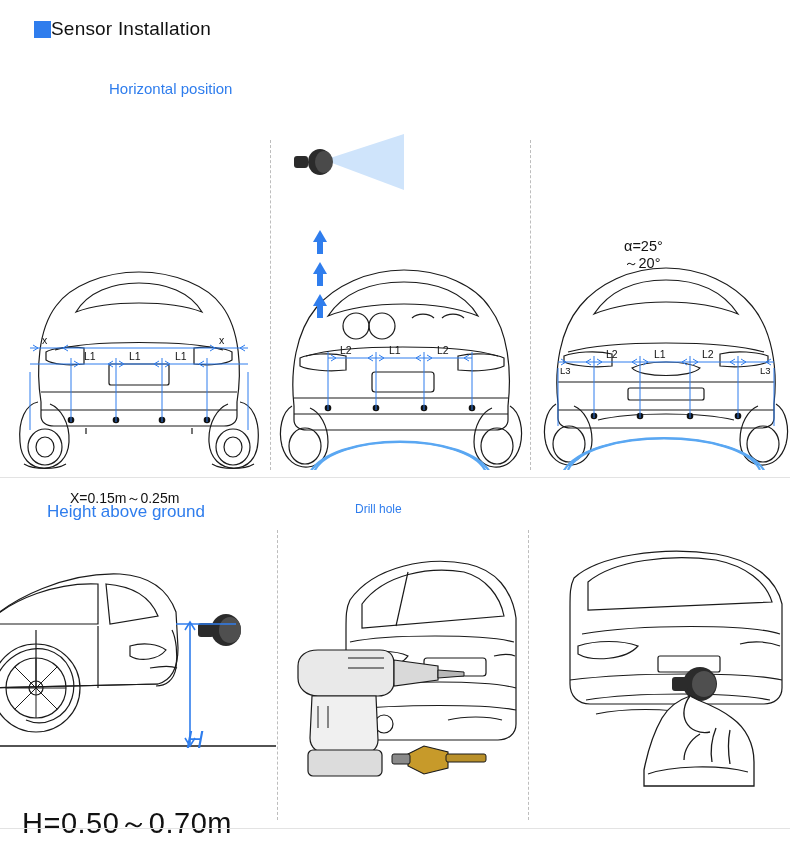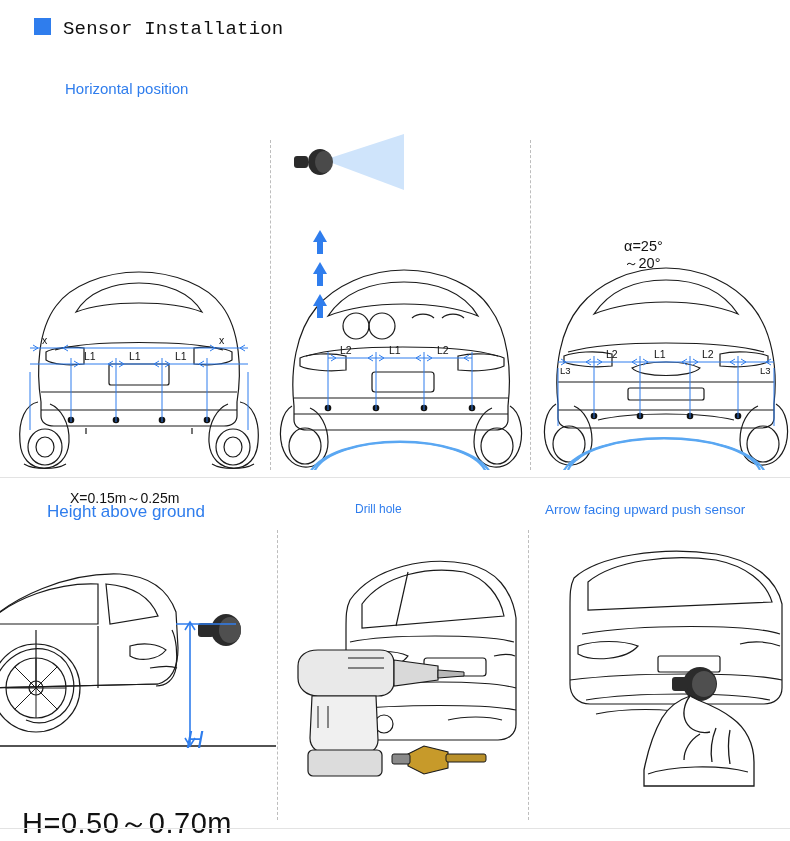--- a/index.html
+++ b/index.html
@@ -7,25 +7,25 @@
     width:790px;height:841px;
     background:#ffffff;
     font-family:"Liberation Sans", sans-serif;
     color:#222;
     position:relative;
     overflow:hidden;
   }
   .page{position:relative;width:790px;height:841px;}
 
   
-  .header{position:absolute;left:34px;top:18px;display:flex;align-items:flex-start;gap:12px;font-family:Liberation Mono, monospace;}
+  .header{position:absolute;left:34px;top:18px;display:flex;align-items:center;}
   .header .sq{width:17px;height:17px;background:#2f7ded;display:inline-block;}
   .header .title{font-size:19px;color:#111;letter-spacing:.2px;}
 
-  .sub-blue{color:#2f7ded;font-size:15px;}
+  .sub-blue{color:#2f7ded;font-size:15px;margin-left:44px;}
 
   
   .sec-top{position:absolute;left:0;top:60px;width:790px;height:420px;}
   .lbl-horizontal{position:absolute;left:65px;top:20px;}
 
   .col{position:absolute;top:60px;height:350px;}
   .col1{left:8px;width:262px;}
   .col2{left:272px;width:258px;}
   .col3{left:532px;width:258px;}
 
@@ -271,21 +271,20 @@
       </svg>
     </div>
   </div>
 
   <div class="hdiv hdiv-top"></div>
 
   <div class="sec-bot">
 
     <div class="lbl-height">Height above ground</div>
     <div class="lbl-drill">Drill hole</div>
-    <div class="lbl-arrow">Arrow facing upward  push sensor</div>
 
     <div class="bdiv bdiv1"></div>
     <div class="bdiv bdiv2"></div>
 
     <div style="position:absolute;left:0;top:52px;">
       <svg width="276" height="230" viewBox="0 0 276 230">
         <g fill="none" stroke="#1a1a1a" stroke-width="1.2">
 
           <path d="M-20 92 C10 58 70 34 120 36 C150 38 168 52 176 74 L178 110 C178 130 172 142 158 146
                    L-20 150"></path>

